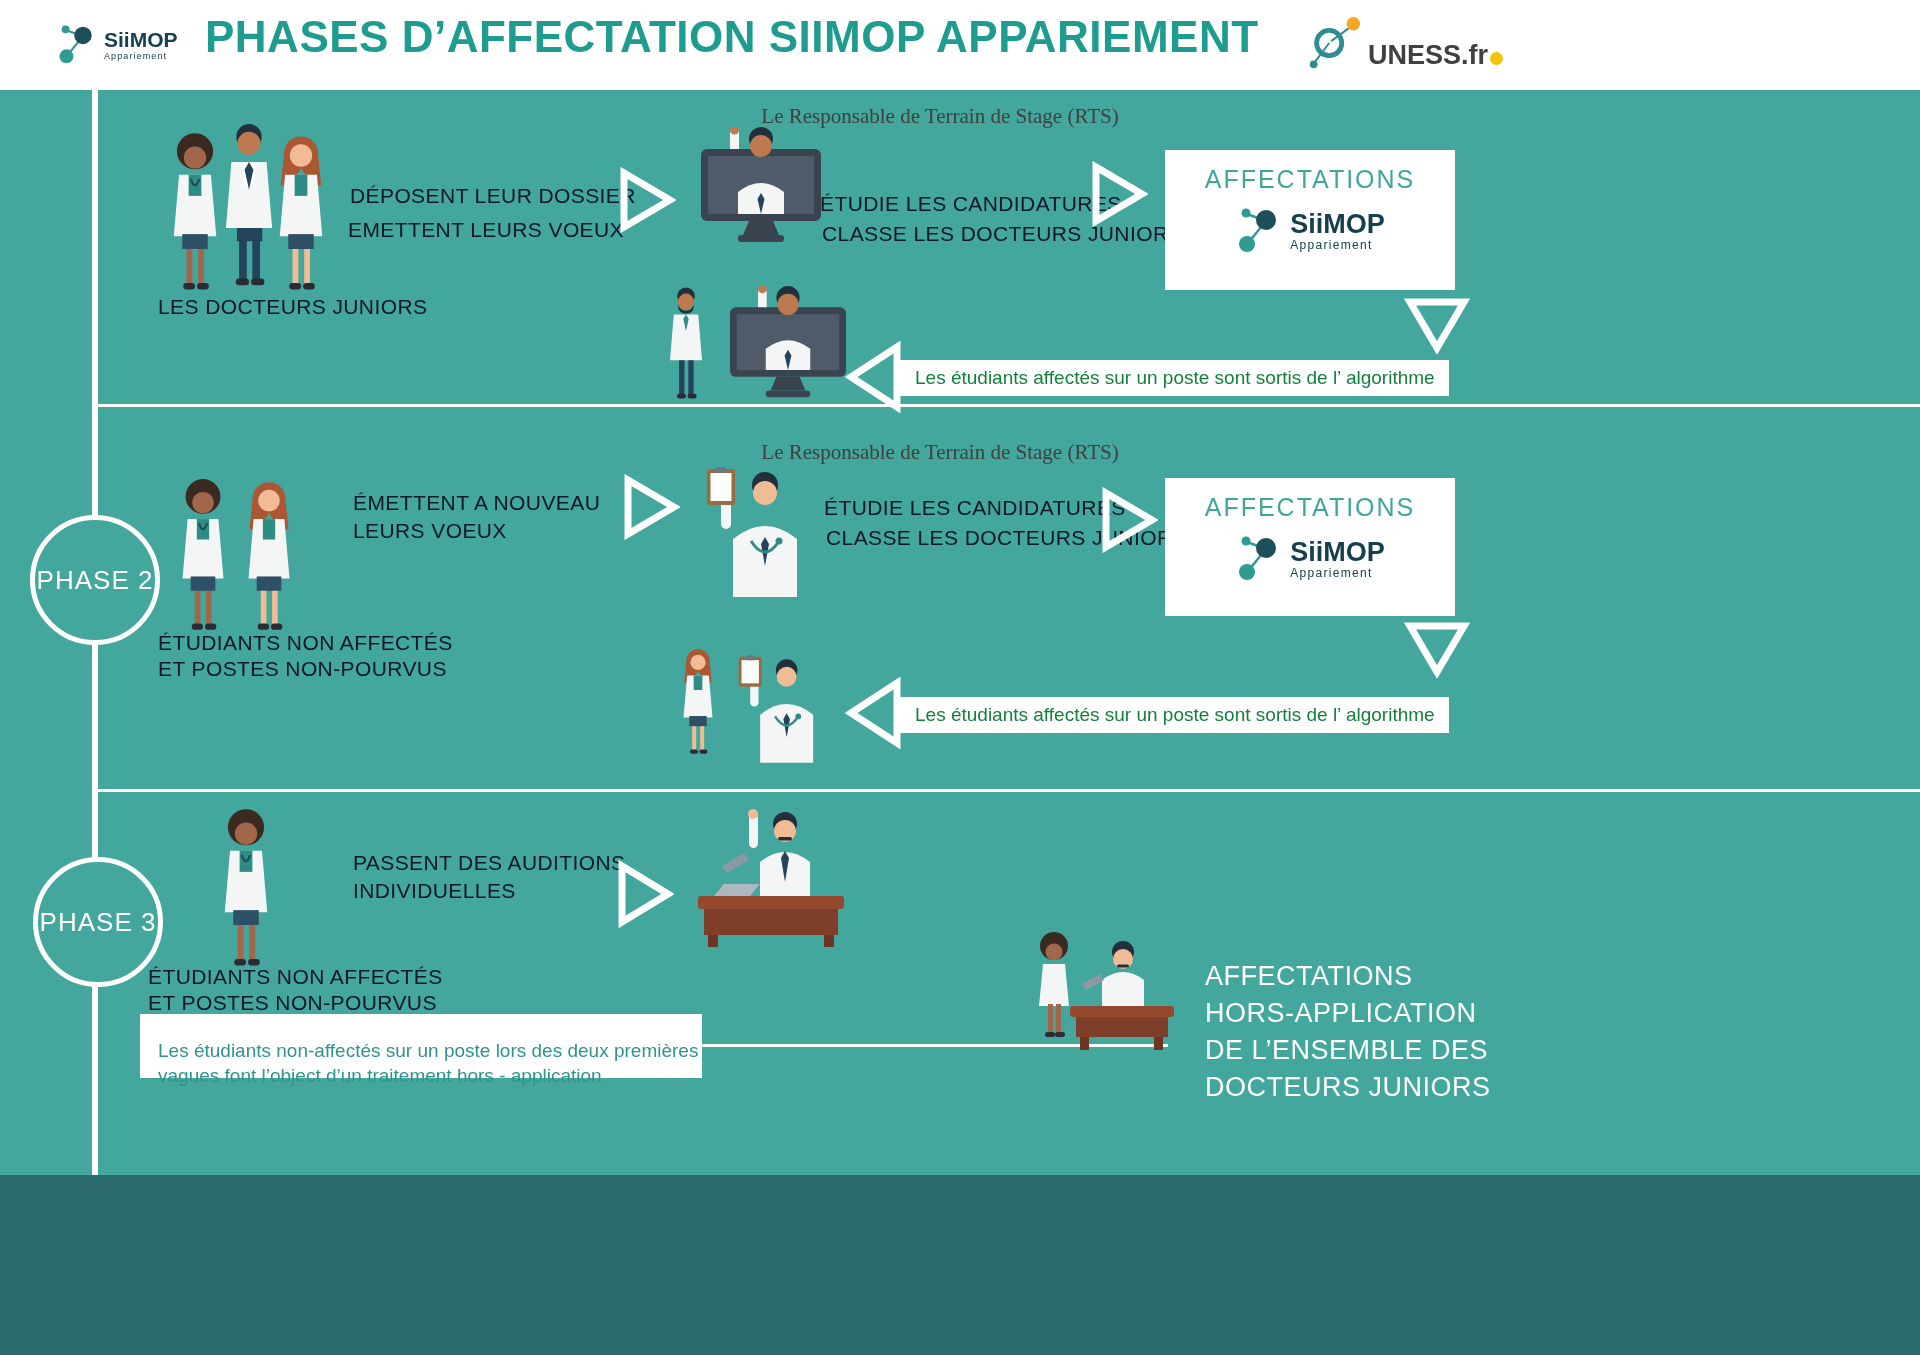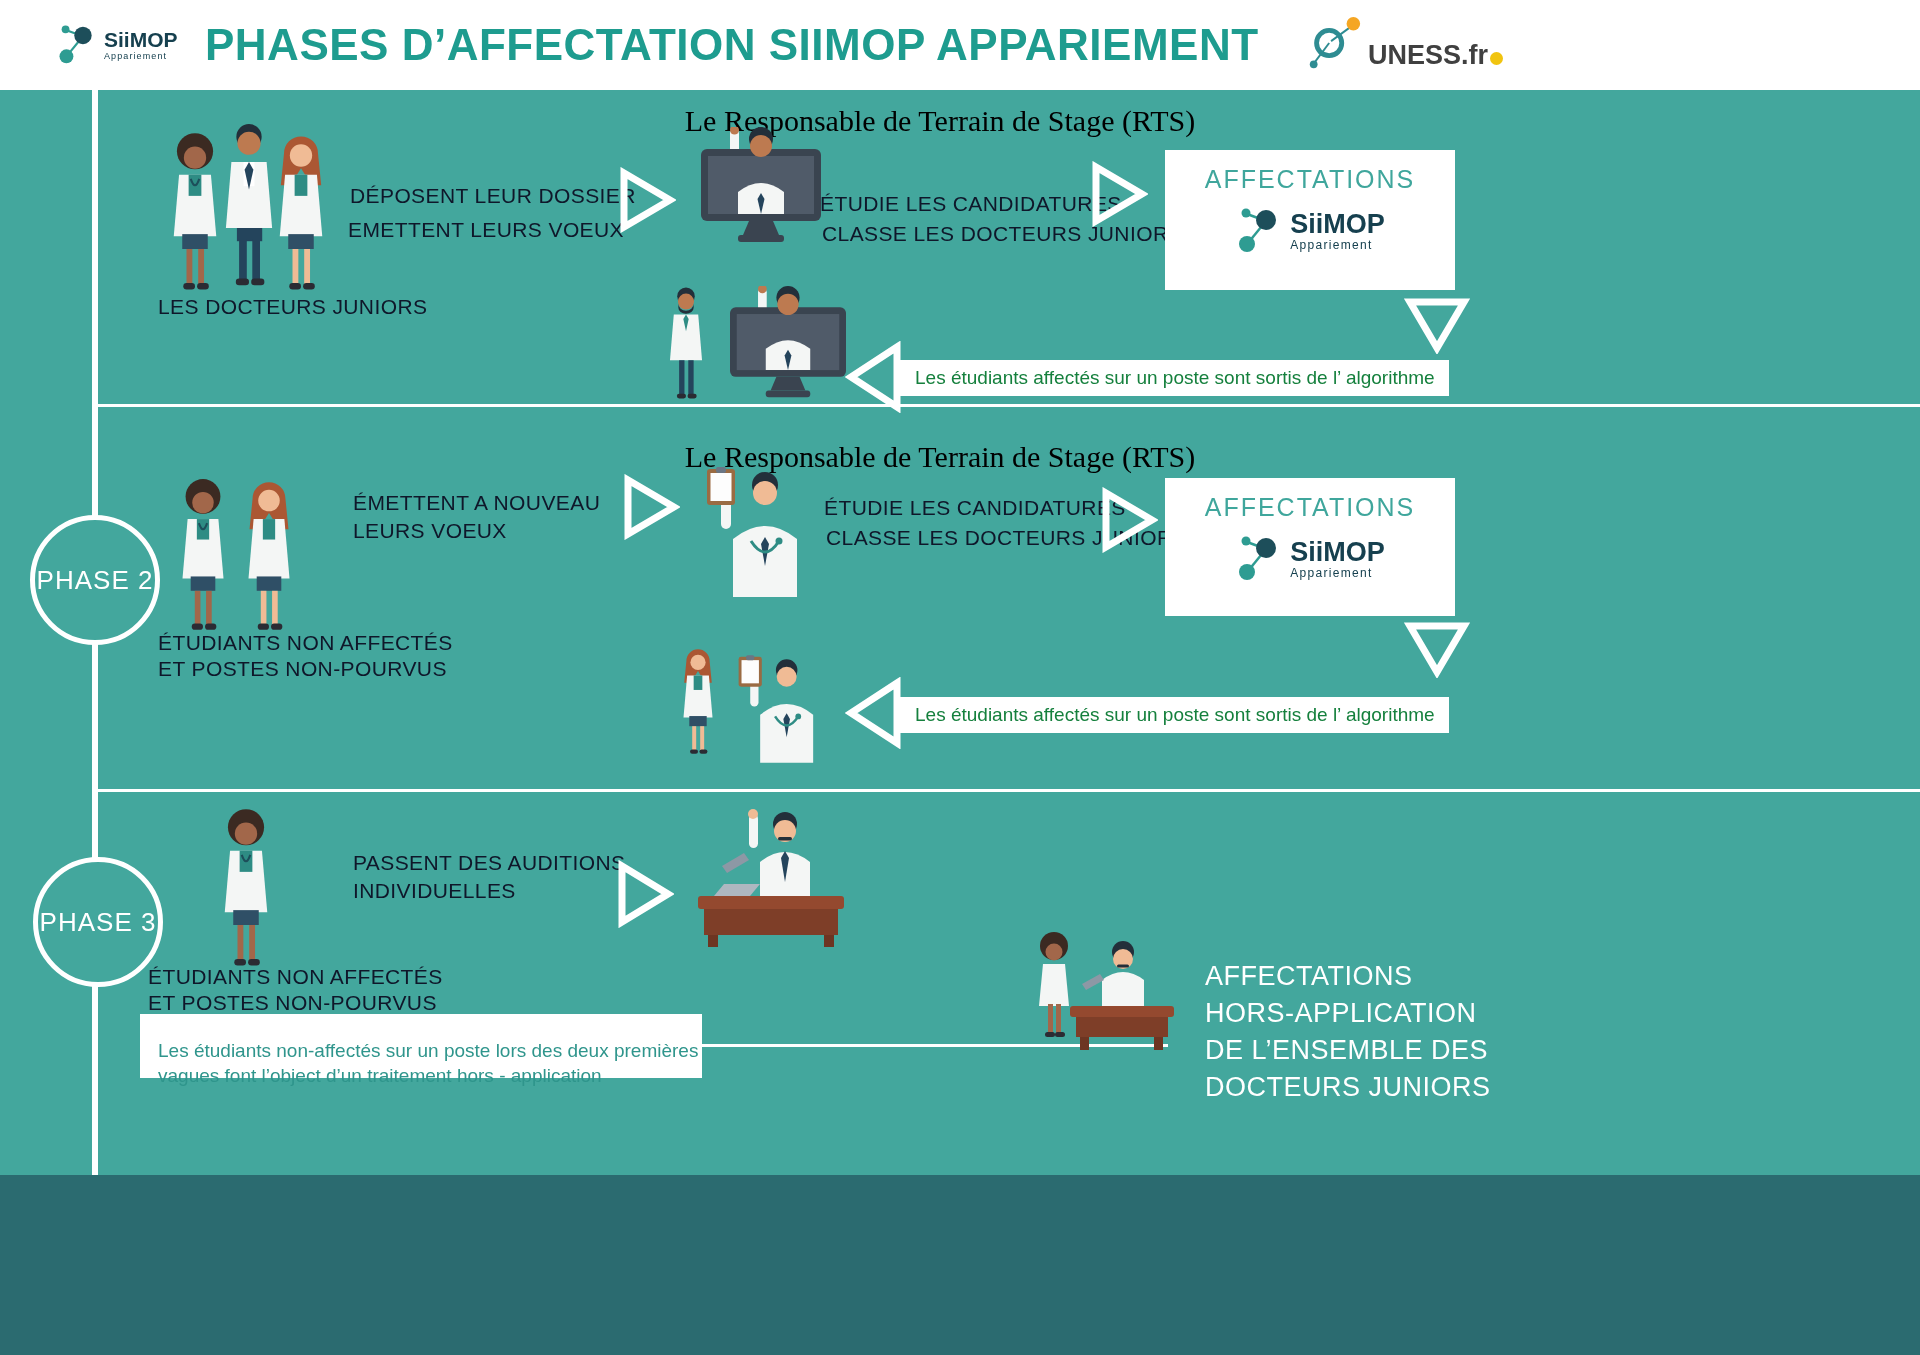--- a/index.html
+++ b/index.html
@@ -1,38 +1,38 @@
 <!DOCTYPE html>
 <html><head>
 <meta charset="utf-8">
 <style>
   * { margin:0; padding:0; box-sizing:border-box; }
   body { font-family:"Liberation Sans", sans-serif; background:#2b6b70; }
   .canvas { position:relative; width:1920px; height:1175px; background:#43a79d; overflow:hidden; }
 
   .header { position:absolute; left:0; top:0; width:1920px; height:90px; background:#ffffff; }
-  .title  { position:absolute; left:205px; top:20px; font-size:44px; font-weight:bold; color:#1e9c8f;
+  .title  { position:absolute; left:205px; top:12px; font-size:44px; font-weight:bold; color:#1e9c8f;
             letter-spacing:0.5px; white-space:nowrap; }
   .siimop-logo { position:absolute; left:56px; top:24px; display:flex; align-items:center; gap:8px; }
   .siimop-name { font-size:21px; font-weight:bold; color:#16404f; line-height:22px; }
   .siimop-sub  { font-size:9px; color:#16404f; letter-spacing:1.1px; }
   .uness-logo  { position:absolute; left:1302px; top:8px; width:200px; height:74px; }
   .uness-name  { position:absolute; left:66px; top:32px; font-size:27px; font-weight:bold; color:#404040; }
   .uness-dot   { position:absolute; left:188px; top:44px; width:13px; height:13px; border-radius:50%; background:#f1c40f; }
 
   .footer { position:absolute; left:0; top:1320px; width:1920px; height:35px; background:#1d4e59; }
   .vline  { position:absolute; left:92px; top:90px; width:6px; height:1230px; background:#ffffff; }
   .divider{ position:absolute; height:3px; background:#ffffff; }
 
   .phase-circle { position:absolute; width:130px; height:130px; border:5px solid #ffffff; border-radius:50%;
                   background:#43a79d; color:#ffffff; display:flex; align-items:center; justify-content:center;
                   font-size:26px; letter-spacing:1px; z-index:5; }
 
   .lbl { position:absolute; color:#0f172a; font-size:21px; letter-spacing:0.4px; white-space:nowrap; }
-  .rts-heading { position:absolute; width:620px; text-align:center; color:#000000; font-size:30px;
+  .rts-heading { position:absolute; width:620px; text-align:center; color:#404040; font-size:21px;
                  font-family:"Liberation Serif", serif; white-space:nowrap; }
 
   .tri { position:absolute; }
   .tri-shape { fill:none; stroke:#ffffff; stroke-width:7; }
 
   .affect-box   { position:absolute; width:290px; background:#ffffff; text-align:center; }
   .affect-title { margin-top:15px; color:#3fa69c; font-size:25px; letter-spacing:2px; }
   .affect-brand { display:flex; align-items:center; justify-content:center; margin-top:13px; gap:9px; }
   .brand-name   { font-size:27px; font-weight:bold; color:#16404f; line-height:27px; text-align:left; }
   .brand-sub    { font-size:12px; color:#16404f; letter-spacing:1.3px; text-align:left; }

